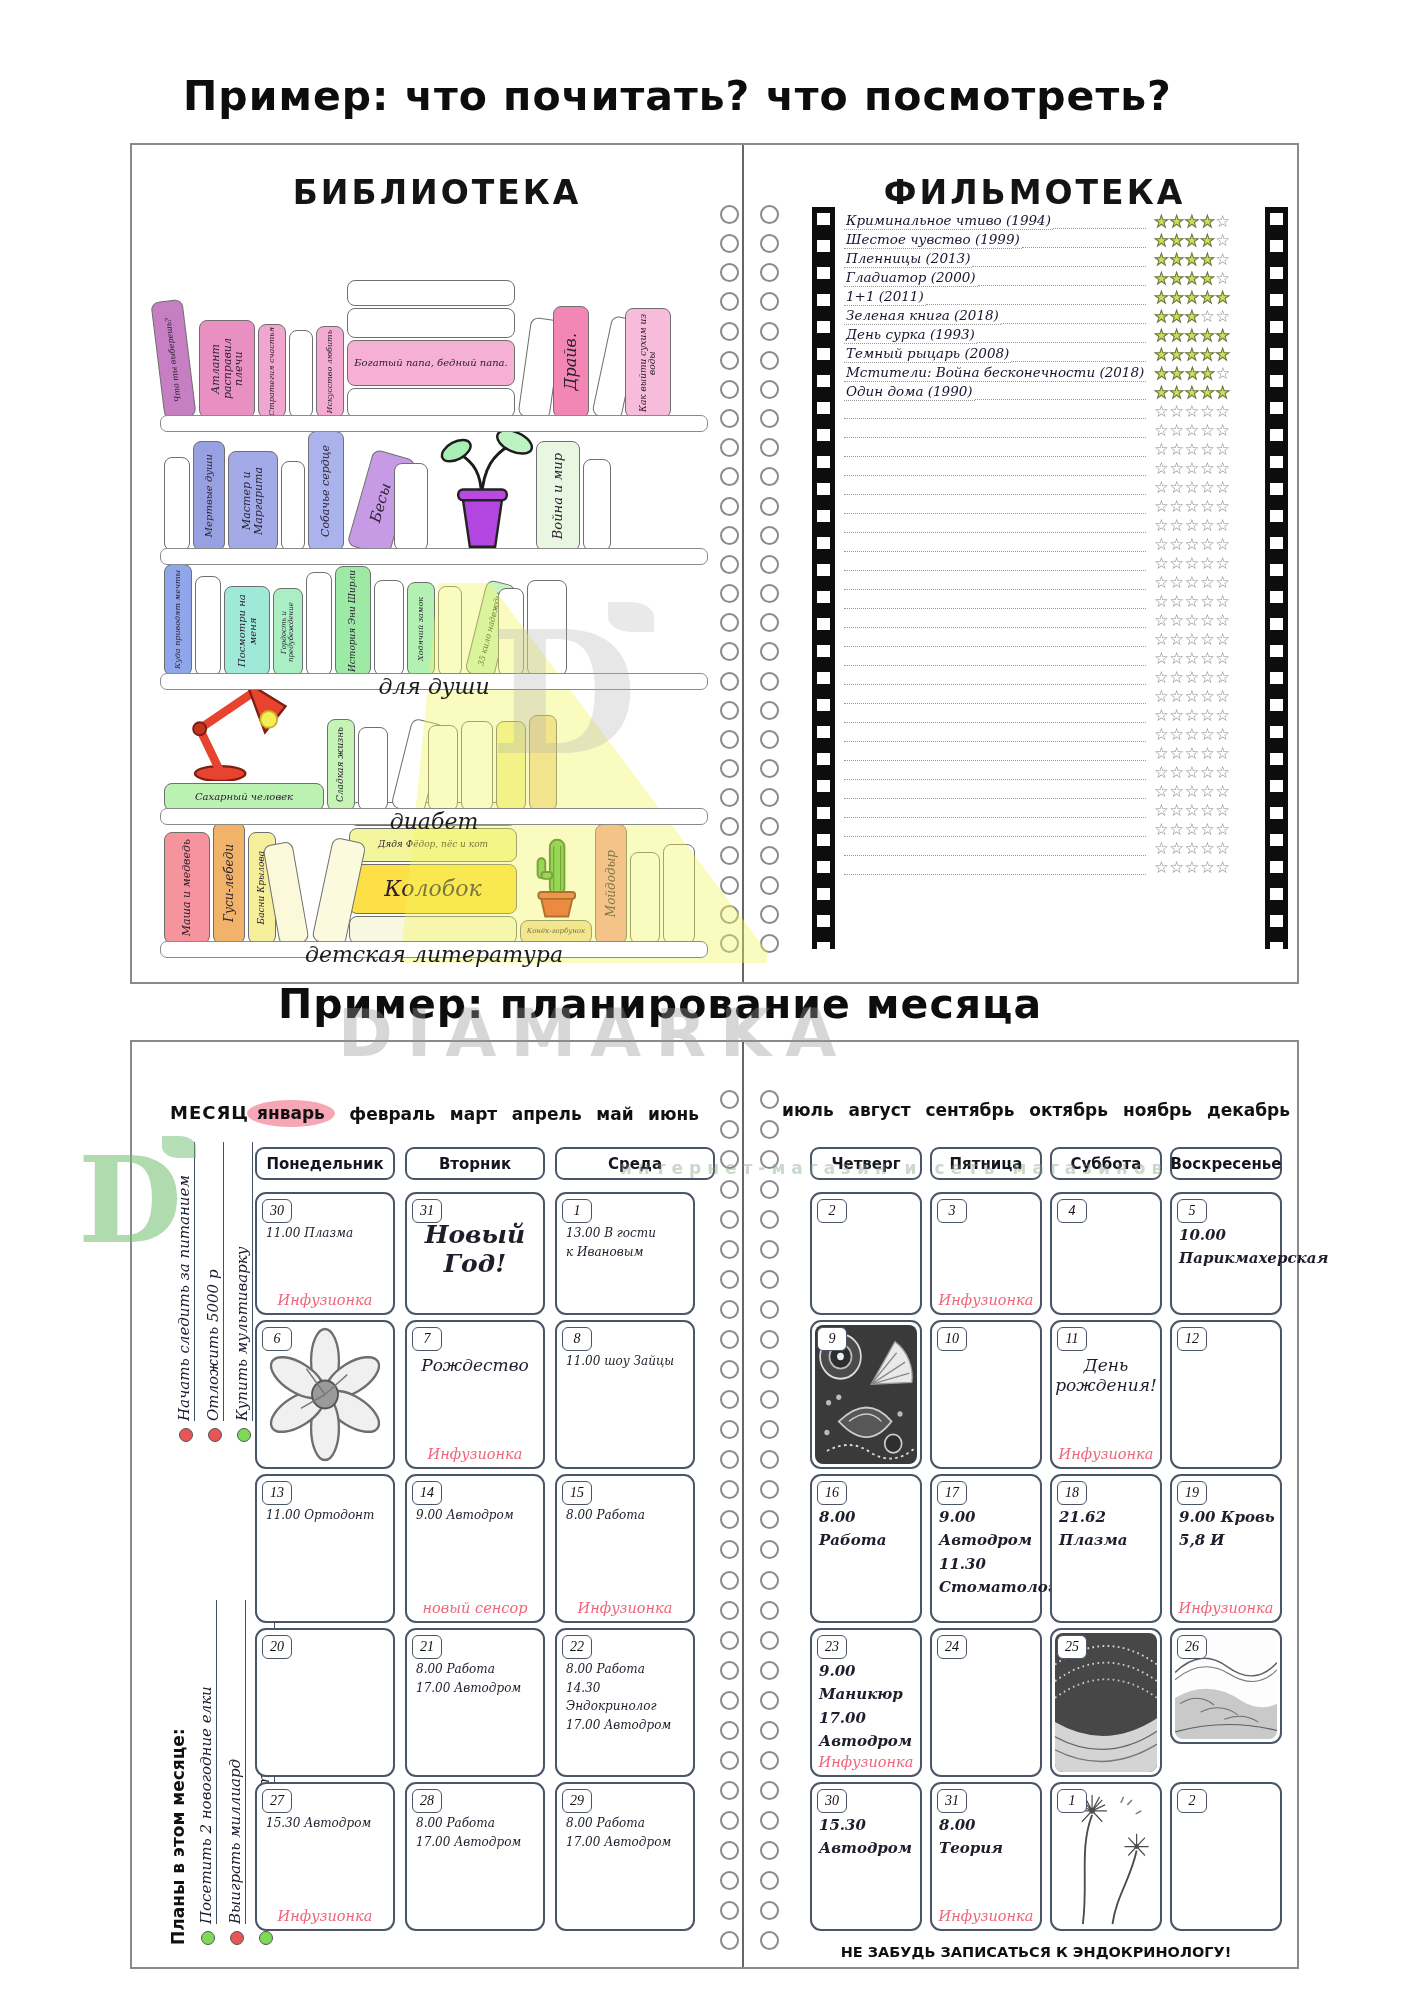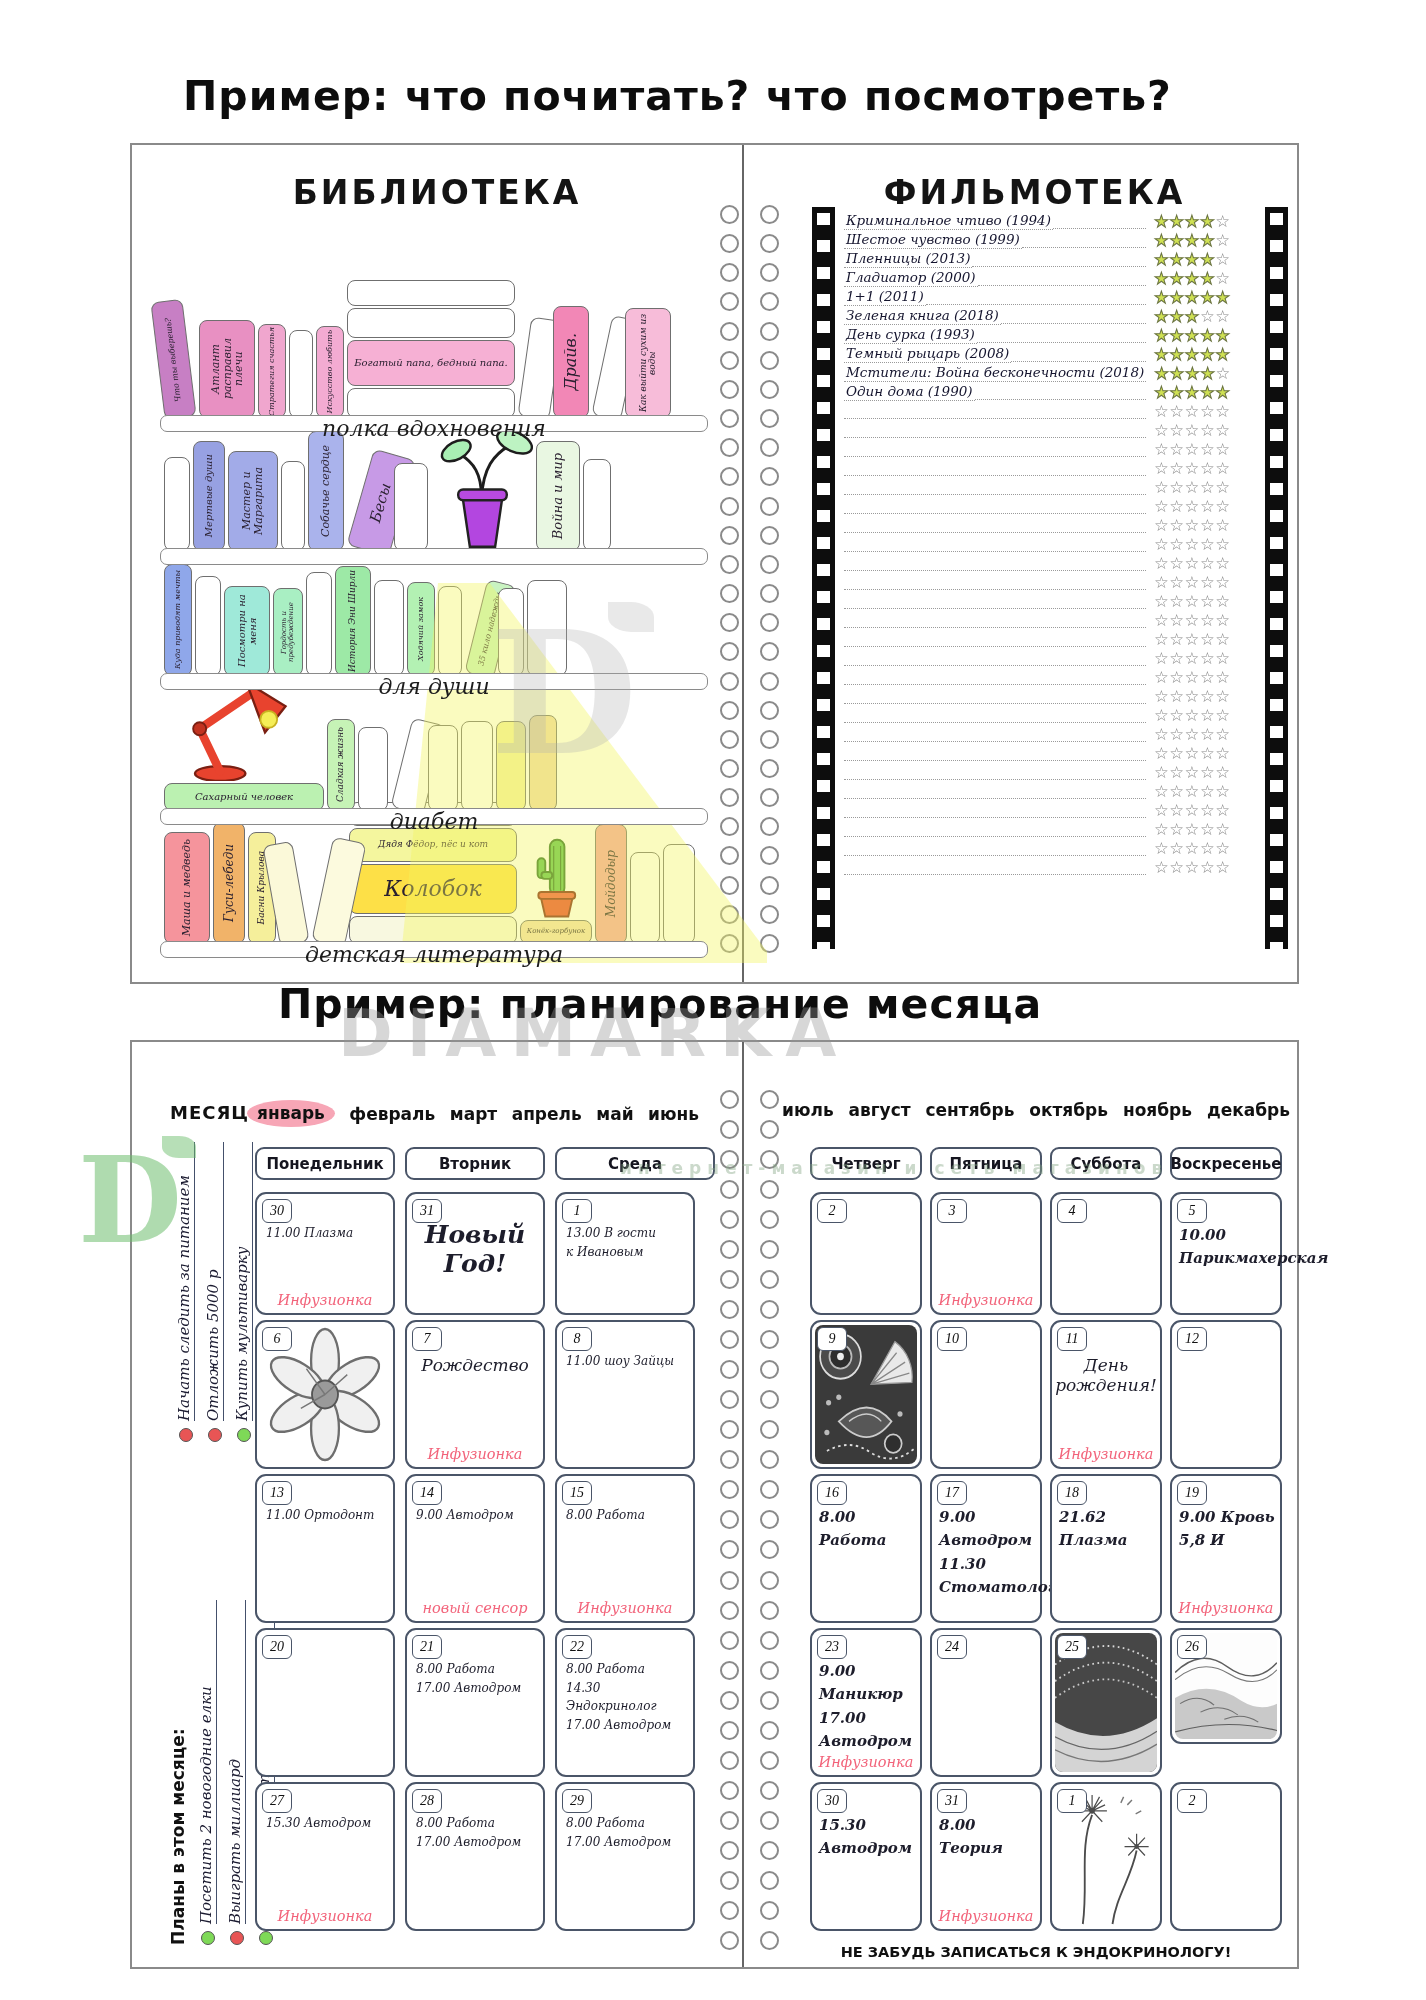--- a/index.html
+++ b/index.html
@@ -128,21 +128,20 @@
             <div class="bk" style="width: 32px; height: 100px; background: rgb(255, 255, 255); transform: rotate(8deg); transform-origin: 50% 95%;"></div>
             <div class="bk" style="width: 36px; height: 112px; background: rgb(242, 135, 182);">
               <span class="vt" style="font-size: 16px;">Драйв.</span>
             </div>
             <div class="bk" style="width: 30px; height: 102px; background: rgb(255, 255, 255); transform: rotate(12deg); transform-origin: 50% 95%;"></div>
             <div class="bk" style="width: 46px; height: 110px; background: rgb(247, 188, 217);">
               <span class="vt" style="font-size: 9px;">Как выйти сухим из воды</span>
             </div>
           </div>
           <div class="bar"></div>
-          <div class="shelf-label">полка вдохновения</div>
         </div>
         <div class="shelf" style="top: 274px;">
           <div class="books">
             <div class="bk" style="width: 26px; height: 94px; background: rgb(255, 255, 255);"></div>
             <div class="bk" style="width: 32px; height: 110px; background: rgb(151, 161, 226);">
               <span class="vt" style="font-size: 10px;">Мертвые души</span>
             </div>
             <div class="bk" style="width: 50px; height: 100px; background: rgb(162, 171, 232);">
               <span class="vt" style="font-size: 11px;">Мастер и Маргарита</span>
             </div>

